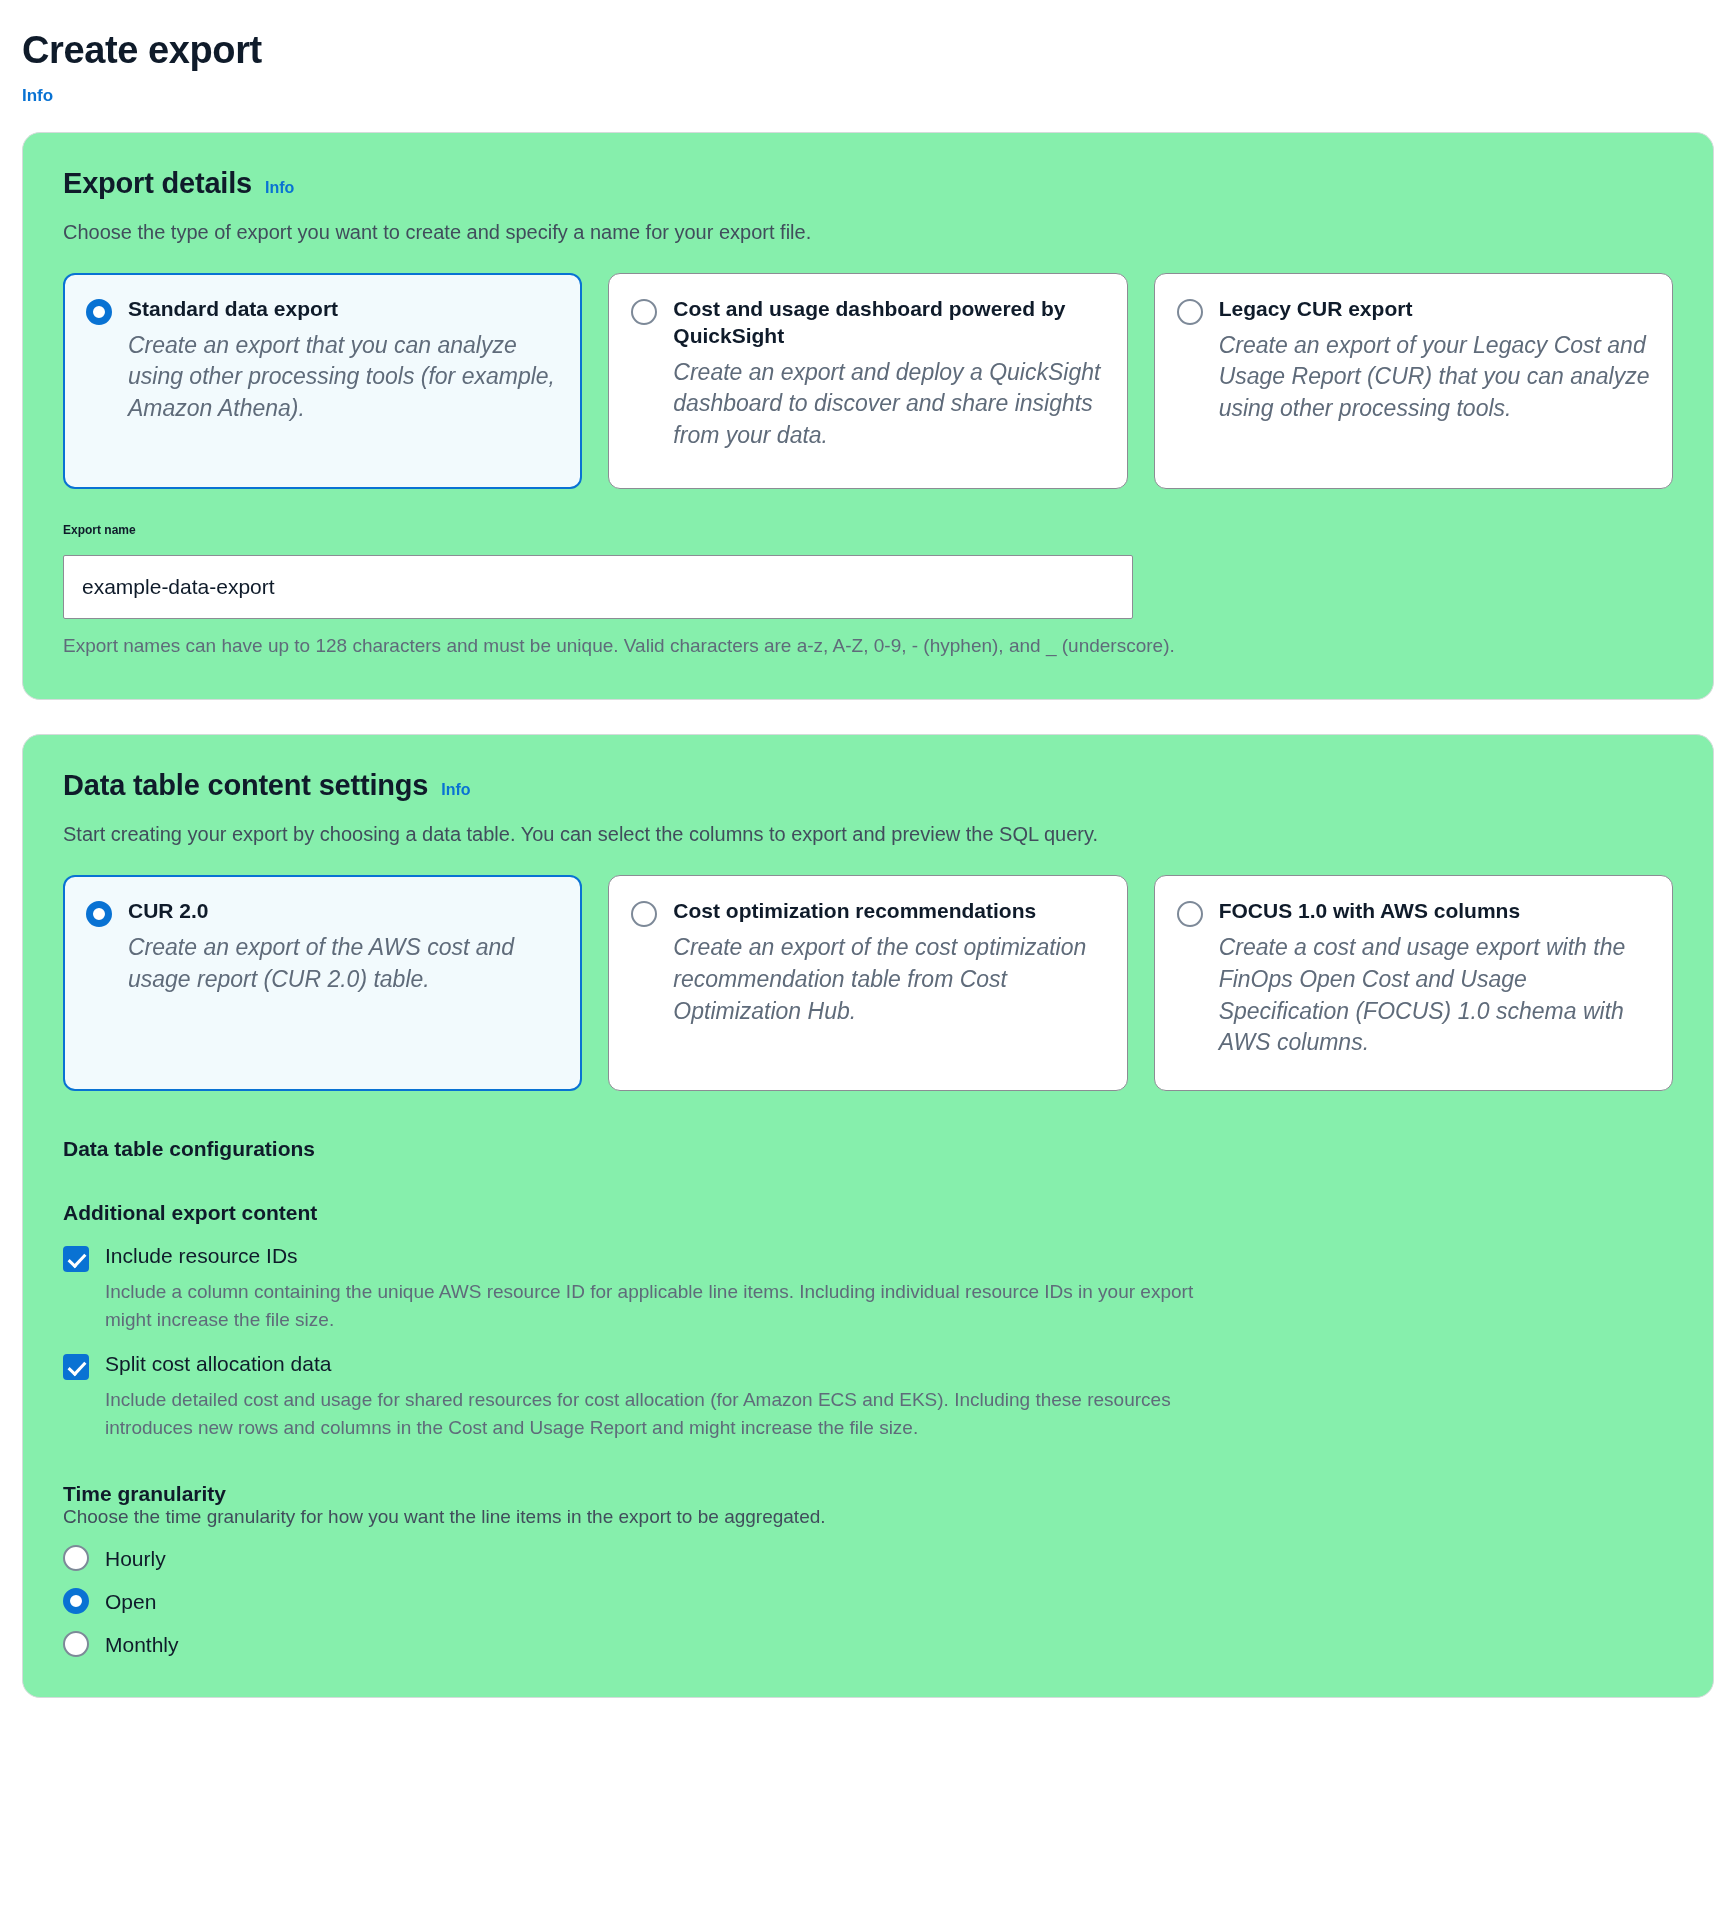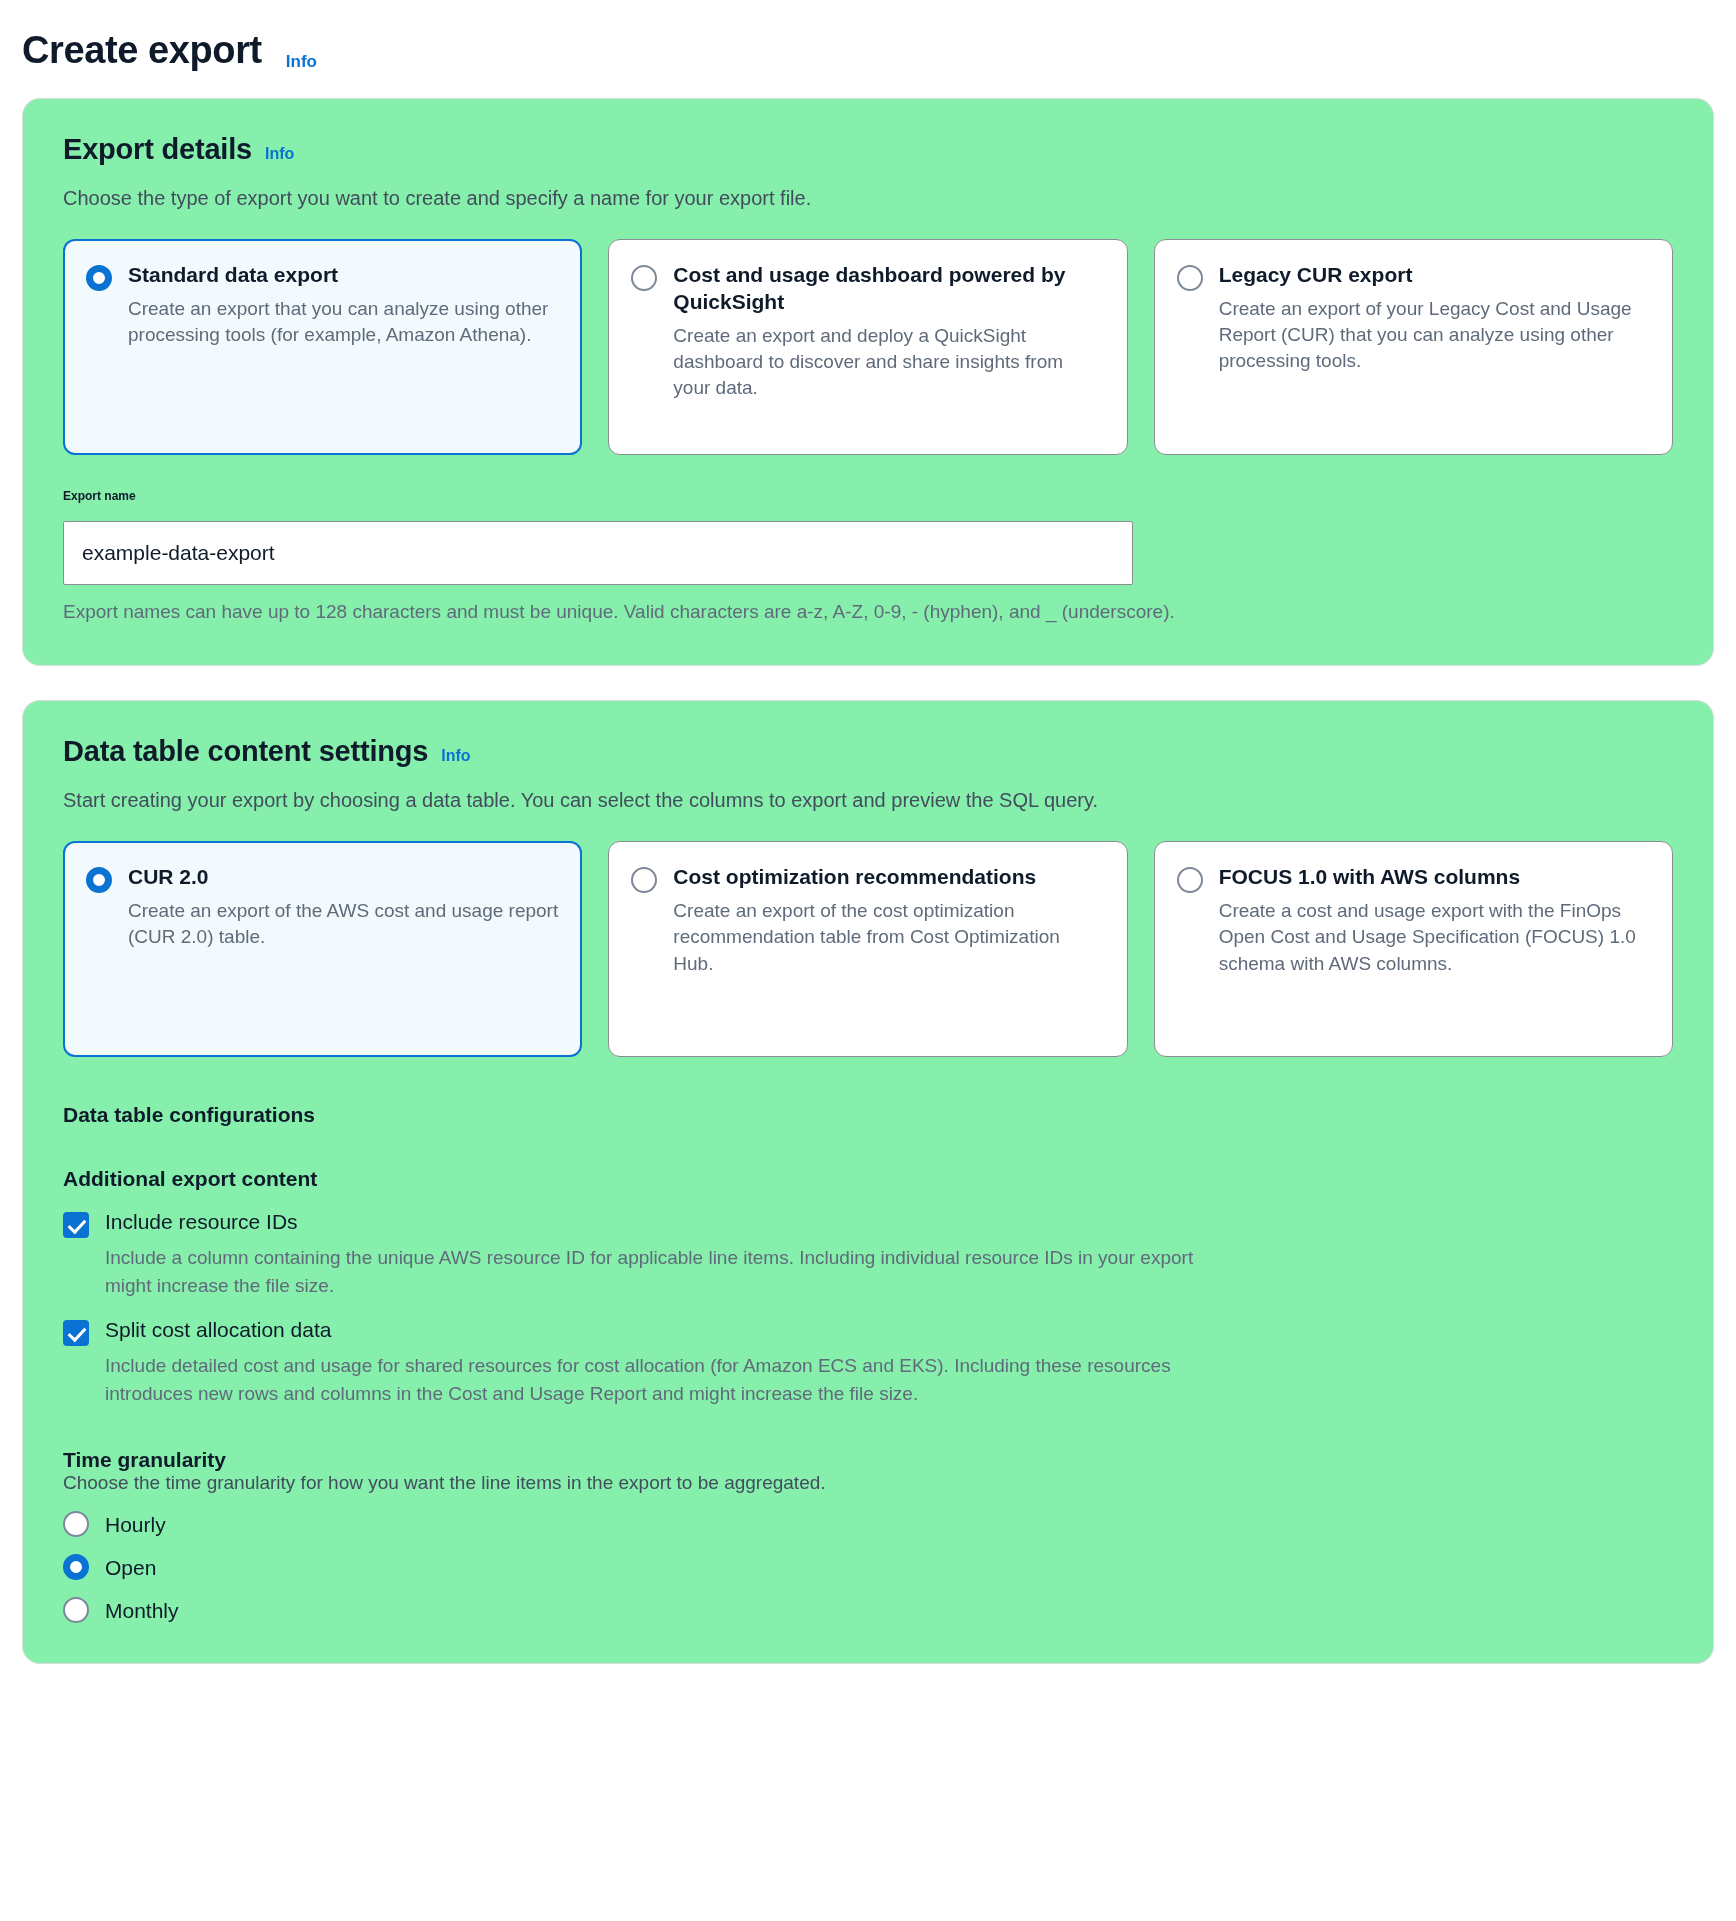--- a/index.html
+++ b/index.html
@@ -12,23 +12,24 @@
   }
   body {
     width: 1736px;
     min-height: 1921px;
     padding: 18px 22px 30px 22px;
   }
 
   
   .page-title-row {
     display: flex;
-    align-items: flex-end;
-    gap: 24px;
+    align-items: flex-start;
+    gap: 14px;
     margin: 12px 0 26px 0;
+    flex-direction: column;
   }
   .page-title {
     font-size: 38px;
     font-weight: 700;
     letter-spacing: -0.4px;
     color: #0f1b2a;
     line-height: 1.1;
   }
   .info-link {
     font-size: 17px;
@@ -96,23 +97,24 @@
   }
   .tile-body { flex: 1 1 auto; }
   .tile-label {
     font-size: 21px;
     font-weight: 700;
     color: #0f1b2a;
     line-height: 1.28;
     margin-bottom: 7px;
   }
   .tile-desc {
-    font-size: 19px;
+    font-size: 23px;
     color: #5f6b7a;
     line-height: 1.38;
+    font-style: italic;
   }
 
   
   .radio {
     flex: 0 0 auto;
     width: 26px;
     height: 26px;
     border-radius: 50%;
     border: 2px solid #7d8998;
     background: #ffffff;

